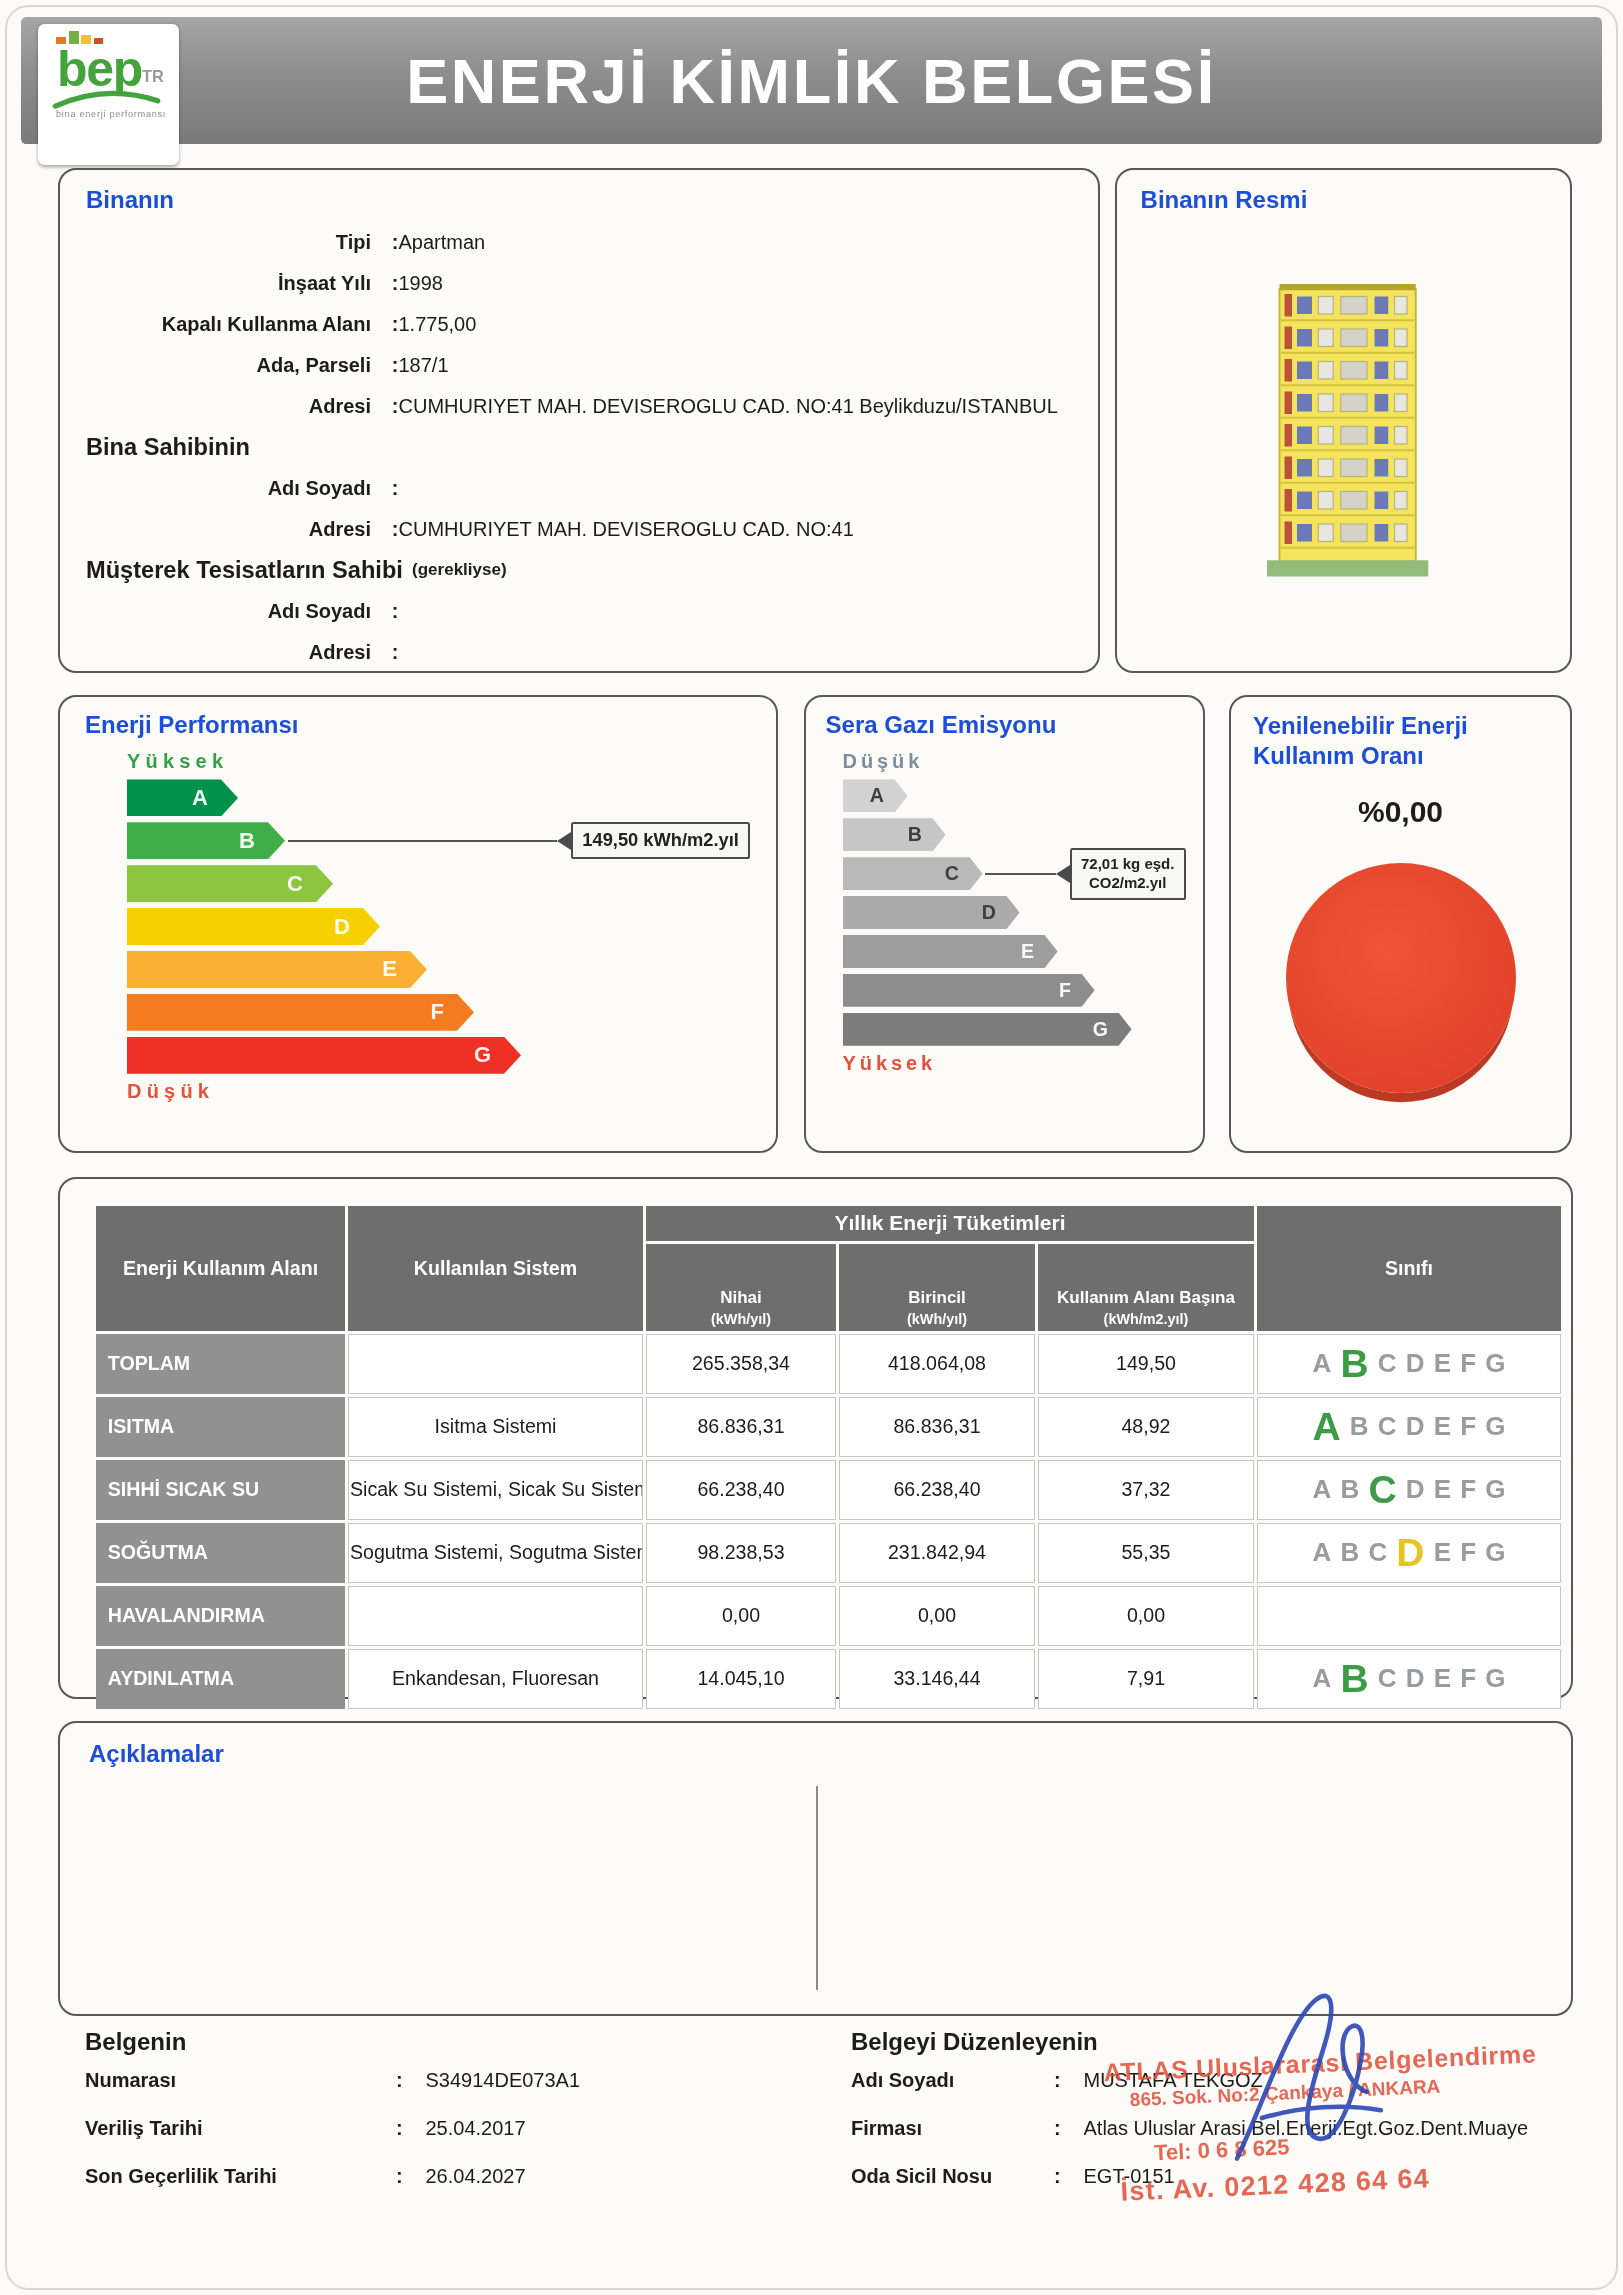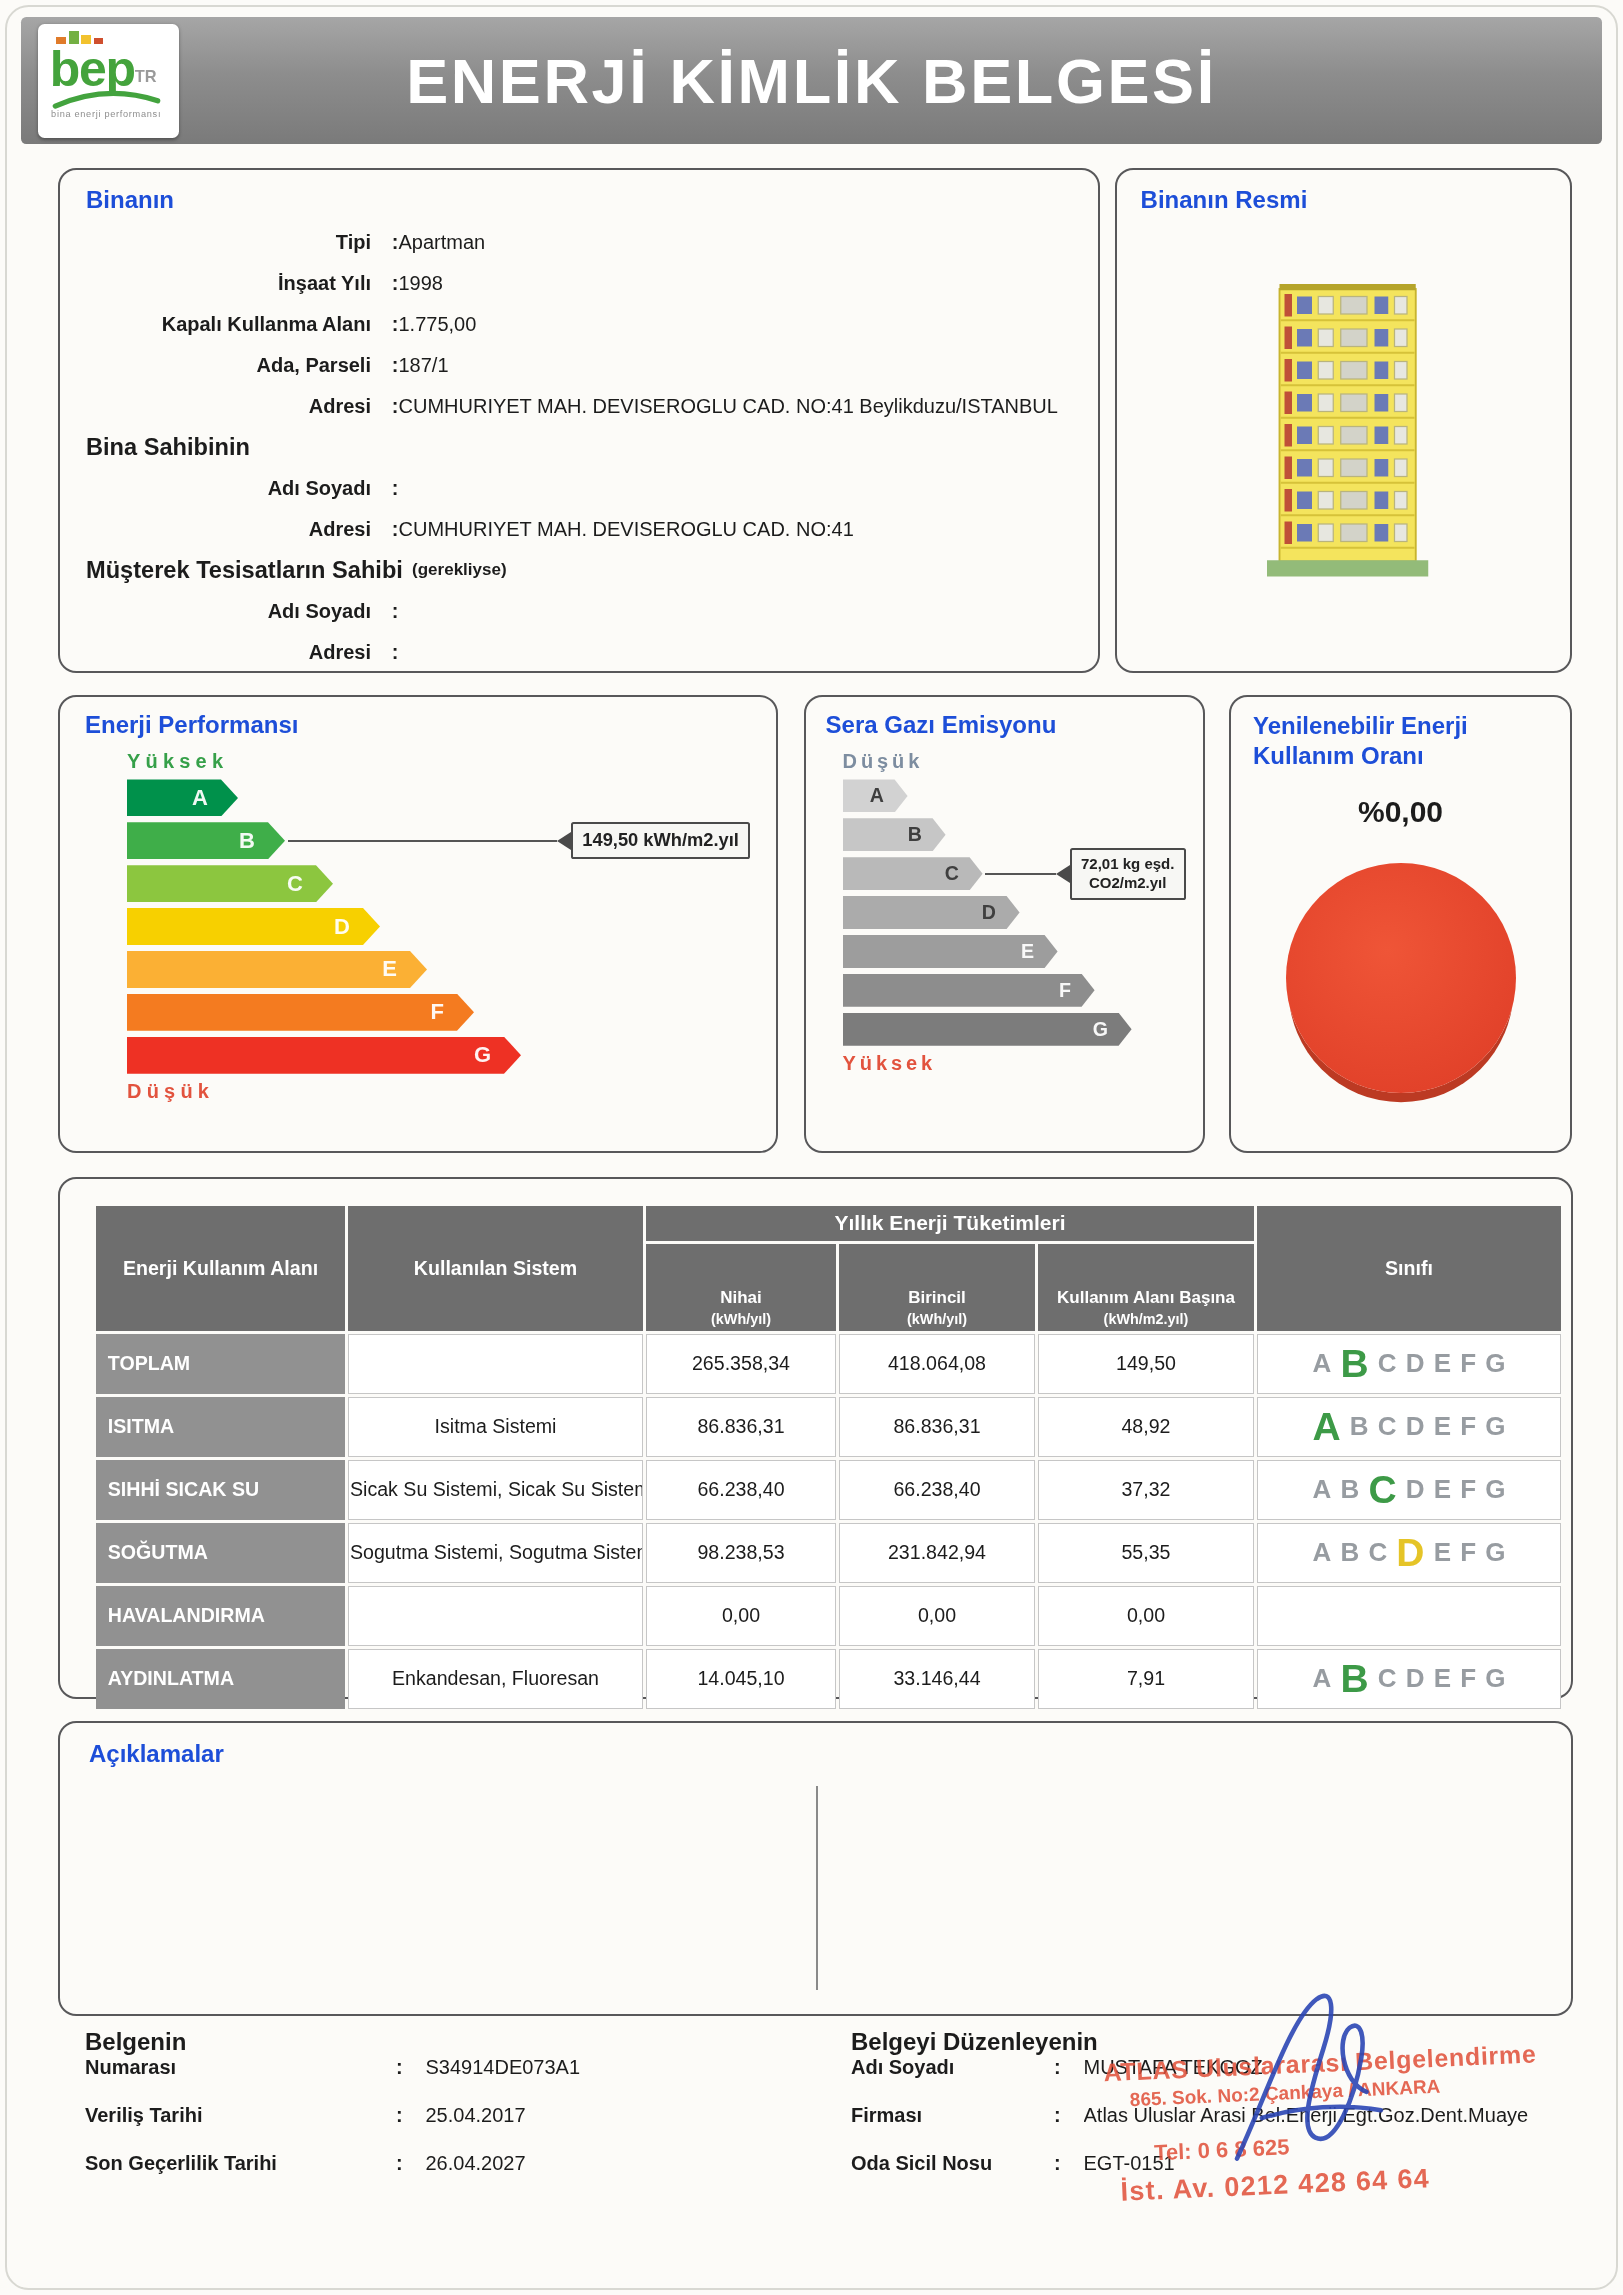--- a/index.html
+++ b/index.html
@@ -8,22 +8,22 @@
     background:#fcfbf8; color:#1c1c1c;
     font-family:"Liberation Sans","DejaVu Sans",sans-serif;
   }
   .page-frame { position:absolute; inset:5.2px; border:2px solid #d8d8d2; border-radius:23.6px; pointer-events:none; }
 
   
   .topbar { position:absolute; left:21px; top:17px; width:1581px; height:127px; border-radius:5.2px;
     background:linear-gradient(180deg,#a6a6a6 0%,#8d8d8d 45%,#7a7a7a 100%); }
   .doc-title { position:absolute; inset:0; margin:0; display:flex; align-items:center; justify-content:center;
     font-size:63px; font-weight:bold; letter-spacing:2.6px; color:#ffffff; }
-  .logo-box { position:absolute; left:17px; top:6.5px; width:141px; height:114px; background:#fff; border-radius:6.5px;
-    box-shadow:0 1.3px 3.9px rgba(0,0,0,.35); padding:5.2px 7.9px; box-sizing:border-box; }
+  .logo-box { position:absolute; left:17px; top:6.5px; width:141px; height:141px; background:#fff; border-radius:6.5px;
+    box-shadow:0 1.3px 3.9px rgba(0,0,0,.35); padding:5.2px 7.9px; box-sizing:border-box;text-align:center; }
   .roof { height:15.7px; display:flex; align-items:flex-end; gap:2.6px; padding-left:10.5px; }
   .rsq { display:block; width:9.8px; }
   .rsq.a { background:#e07b2a; height:7.2px; } .rsq.b { background:#74b043; height:13px; }
   .rsq.c { background:#f2c22e; height:9.8px; } .rsq.d { background:#cf4f2e; height:6.5px; }
   .logo-line { line-height:1; padding-left:3.9px; }
   .logo-name { font-size:50px; font-weight:bold; color:#44a33c; letter-spacing:-1.3px; }
   .logo-sup { font-size:16.4px; color:#9a9a9a; font-weight:bold; vertical-align:super; }
   .swoosh { position:absolute; left:11.8px; top:65px; width:113px; height:21px; }
   .logo-tag { font-size:9.2px; color:#8e8e8e; letter-spacing:0.7px; padding-left:5.2px; margin-top:14.4px; }
 
@@ -92,21 +92,21 @@
   .cls-letter { font-weight:bold; font-size:26px; color:#979ca1; margin:0 4.6px; vertical-align:middle; }
   .cls-letter.hl { font-size:39px; }
 
   
   .notes-divider { position:absolute; left:50%; top:63px; bottom:23.6px; width:2px; background:#8a8a8a; }
 
   
   .bottom-title { font-size:24px; font-weight:bold; }
   .bottom-left  { position:absolute; left:85px;  top:2028px; width:694px; }
   .bottom-right { position:absolute; left:851px; top:2028px; width:740px; }
-  .brow { display:flex; height:48px; font-size:20px; }
+  .brow { display:flex; align-items:center; height:48px; font-size:20px; }
   .bottom-left .brow:first-of-type, .bottom-right .brow:first-of-type { margin-top:9.2px; }
   .blabel { font-weight:bold; flex-shrink:0; }
   .bottom-left .blabel { width:311px; } .bottom-right .blabel { width:203px; }
   .bcolon { width:29.5px; font-weight:bold; flex-shrink:0; }
   .bvalue { white-space:nowrap; overflow:hidden; }
 
   
   .stamp { position:absolute; left:1106px; top:2047px; width:517px; transform:rotate(-2.5deg);
     font-weight:bold; opacity:.85; pointer-events:none; z-index:5; }
   .stamp-line.l0 { font-size:25px; letter-spacing:0.7px; }

